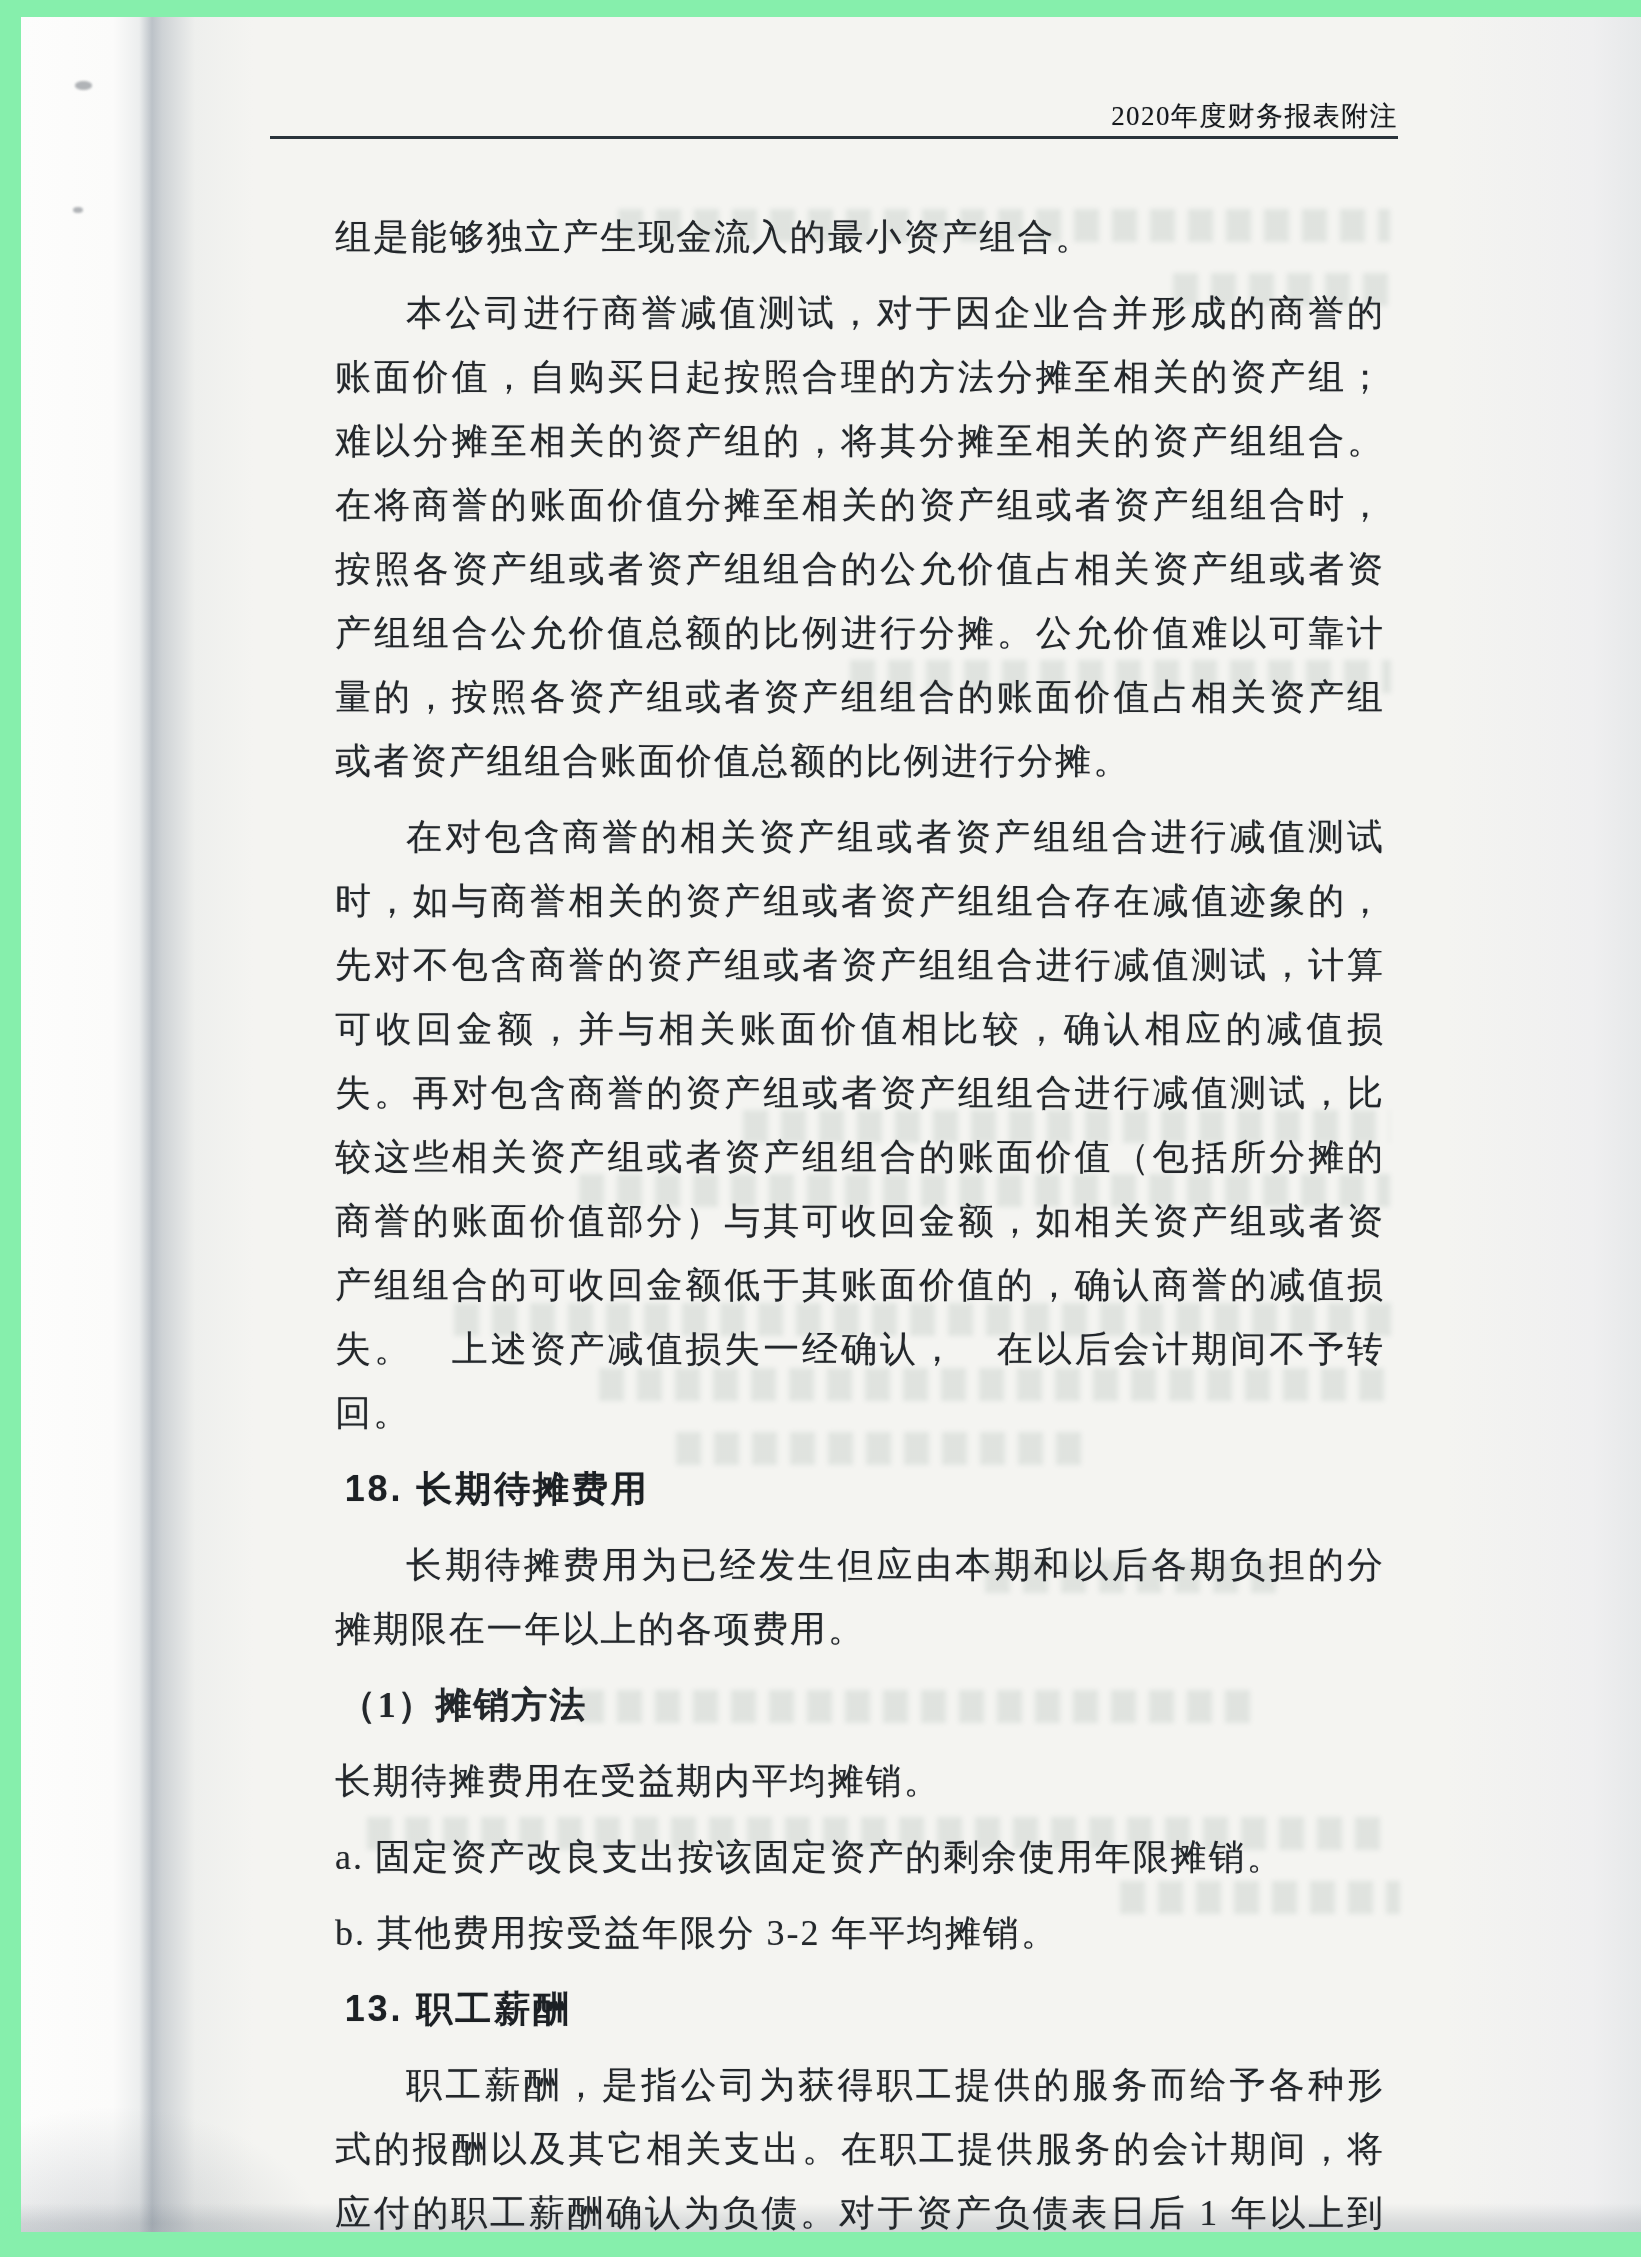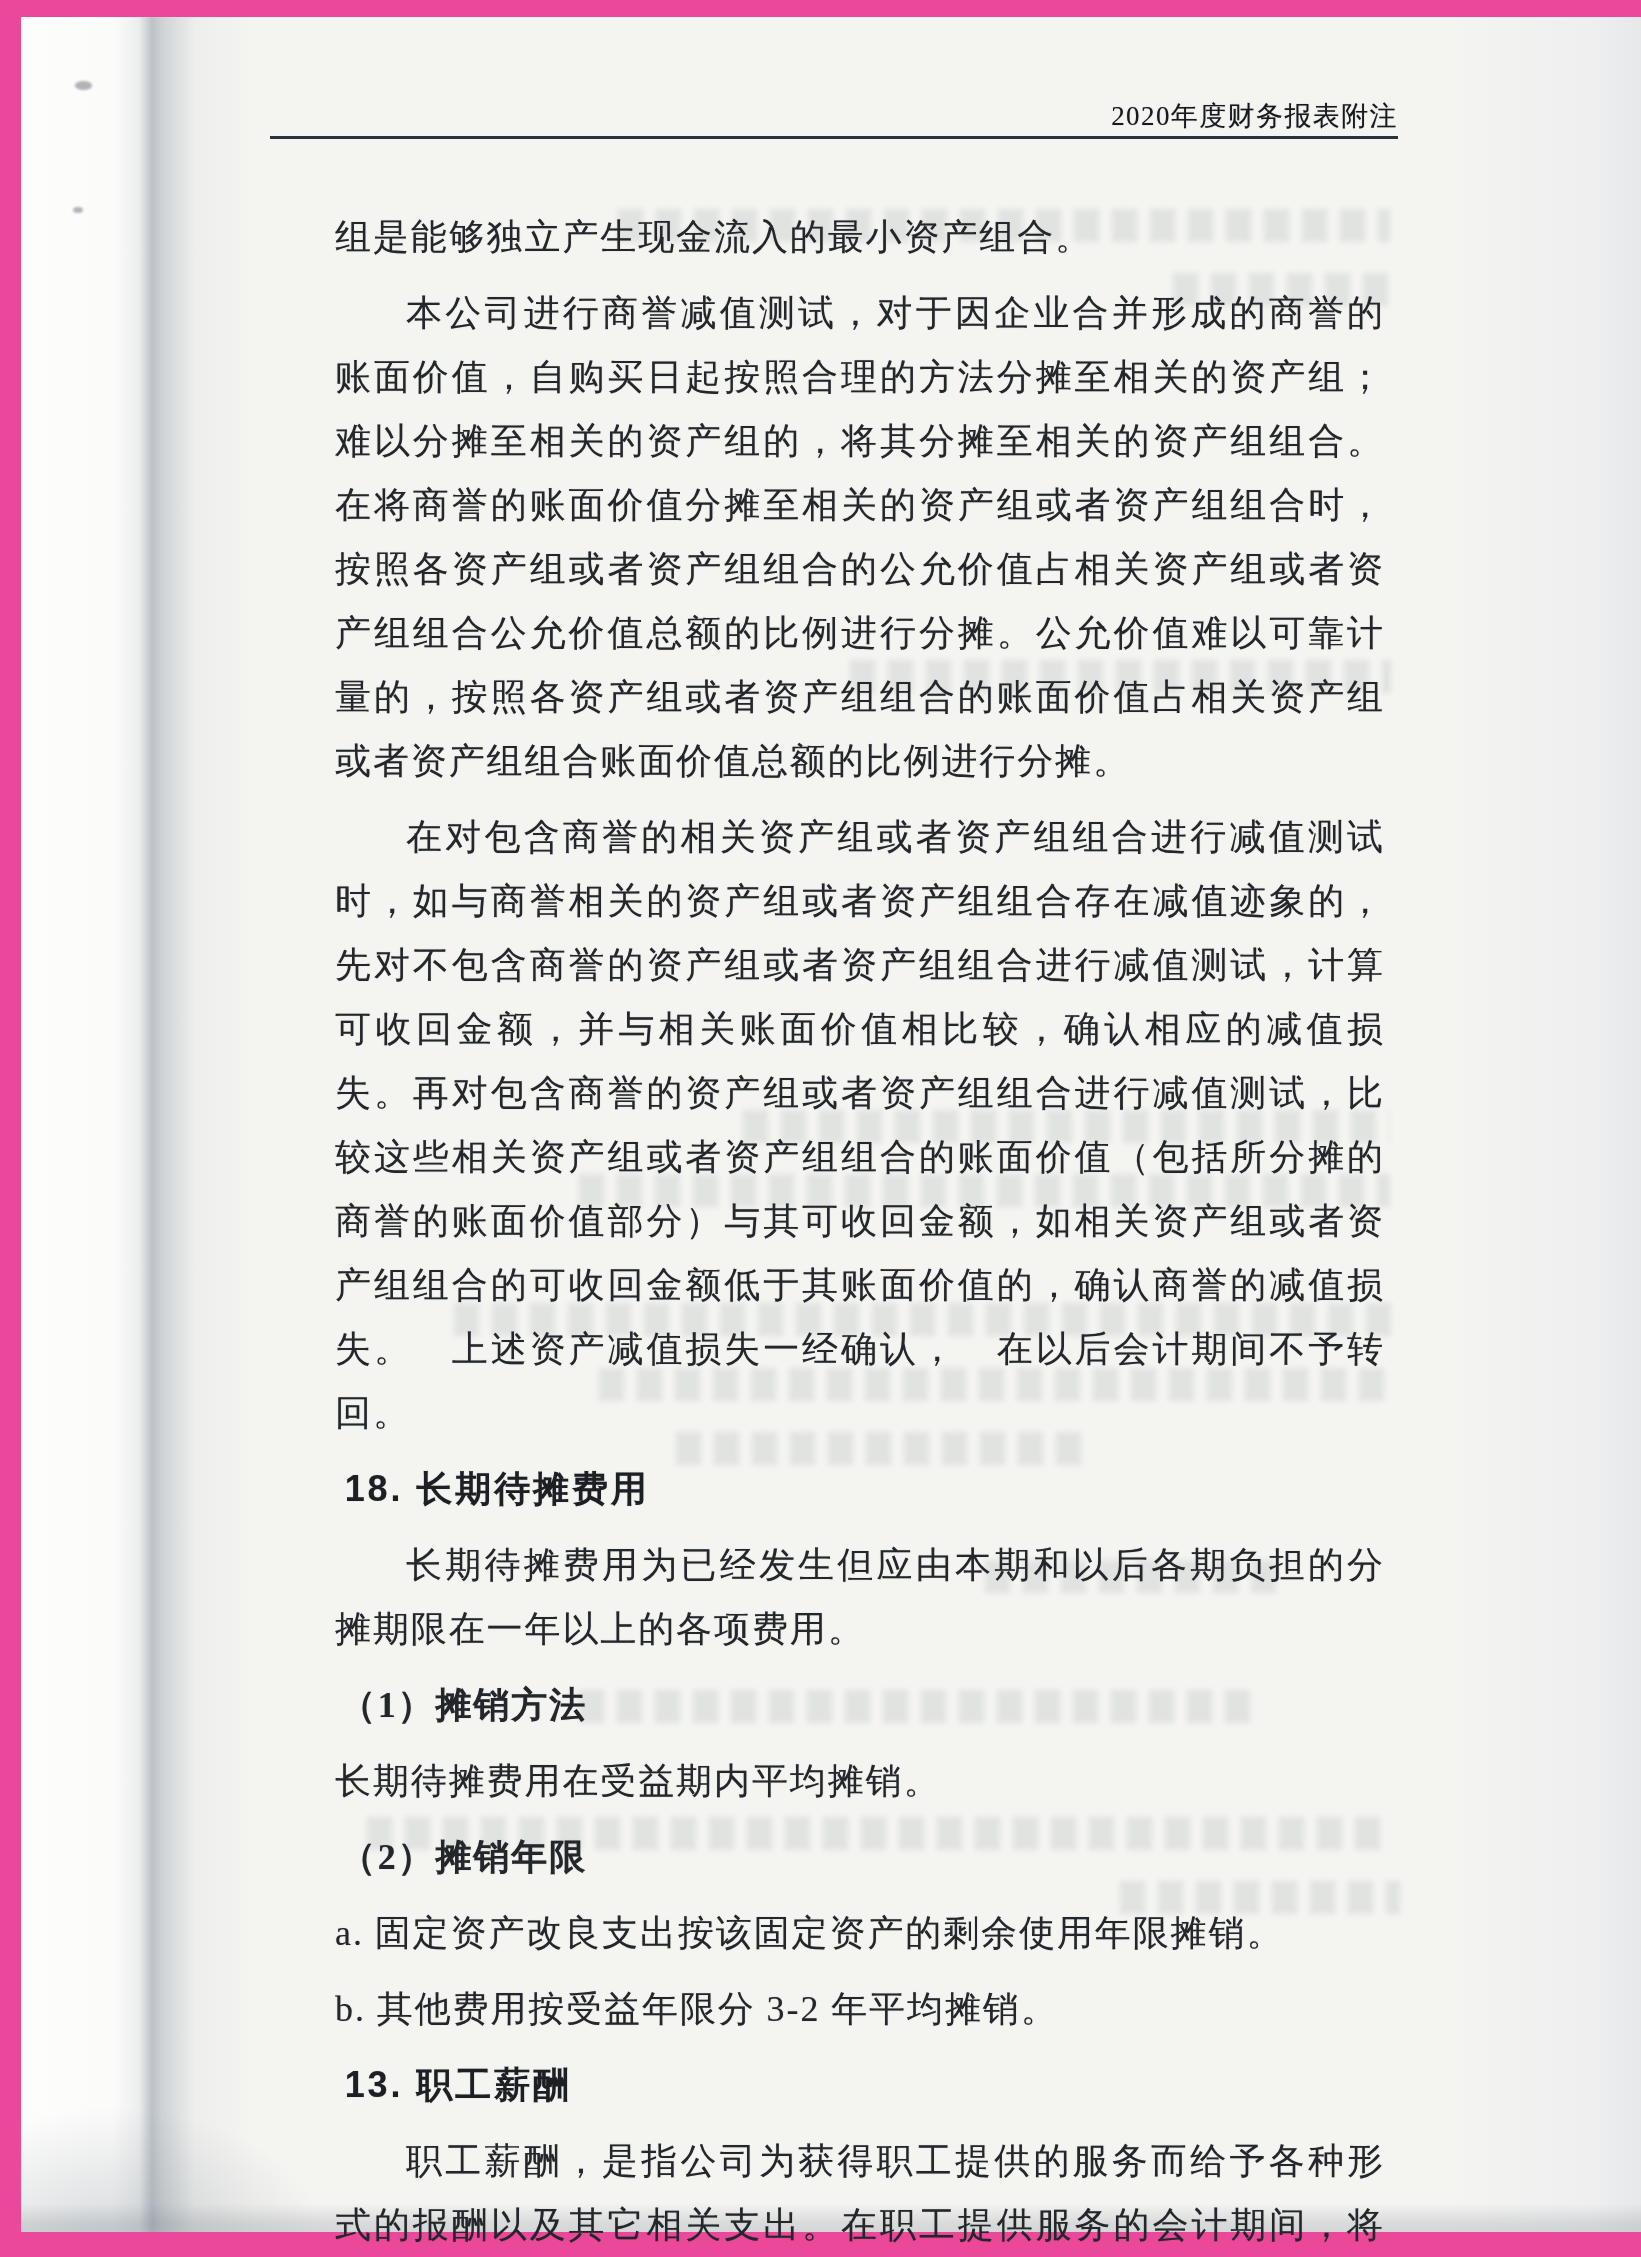--- a/index.html
+++ b/index.html
@@ -1,19 +1,19 @@
 <!DOCTYPE html>
 <html><head>
 <meta charset="utf-8">
 <style>
   html,body{margin:0;padding:0;}
   .scan{
     position:relative;
     width:1641px;height:2257px;
-    background:#ec4899;
+    background:#86efac;
     overflow:hidden;
     font-family:"Liberation Serif","DejaVu Serif",serif;
   }
   .paper{
     position:absolute;
     left:21px;top:17.4px;
     width:1620px;height:2215px;
     background:
       linear-gradient(90deg,
         #fdfdfc 0px,#fbfbfa 92px,
@@ -111,21 +111,20 @@
   <div class="ghost" style="top:1881px;left:1120px;width:280px;"></div>
 
   <div class="content">
     <p class="plain">组是能够独立产生现金流入的最小资产组合。</p>
     <p class="indent">本公司进行商誉减值测试，对于因企业合并形成的商誉的账面价值，自购买日起按照合理的方法分摊至相关的资产组；难以分摊至相关的资产组的，将其分摊至相关的资产组组合。在将商誉的账面价值分摊至相关的资产组或者资产组组合时，按照各资产组或者资产组组合的公允价值占相关资产组或者资产组组合公允价值总额的比例进行分摊。公允价值难以可靠计量的，按照各资产组或者资产组组合的账面价值占相关资产组或者资产组组合账面价值总额的比例进行分摊。</p>
     <p class="indent">在对包含商誉的相关资产组或者资产组组合进行减值测试时，如与商誉相关的资产组或者资产组组合存在减值迹象的，先对不包含商誉的资产组或者资产组组合进行减值测试，计算可收回金额，并与相关账面价值相比较，确认相应的减值损失。再对包含商誉的资产组或者资产组组合进行减值测试，比较这些相关资产组或者资产组组合的账面价值（包括所分摊的商誉的账面价值部分）与其可收回金额，如相关资产组或者资产组组合的可收回金额低于其账面价值的，确认商誉的减值损失。　上述资产减值损失一经确认，　在以后会计期间不予转回。</p>
     <p class="heading">18. 长期待摊费用</p>
     <p class="indent">长期待摊费用为已经发生但应由本期和以后各期负担的分摊期限在一年以上的各项费用。</p>
     <p class="paren">（1）摊销方法</p>
     <p class="plain">长期待摊费用在受益期内平均摊销。</p>
-    <p class="paren">（2）摊销年限</p>
     <p class="plain">a. 固定资产改良支出按该固定资产的剩余使用年限摊销。</p>
     <p class="plain">b. 其他费用按受益年限分 3-2 年平均摊销。</p>
     <p class="heading">13. 职工薪酬</p>
     <p class="indent">职工薪酬，是指公司为获得职工提供的服务而给予各种形式的报酬以及其它相关支出。在职工提供服务的会计期间，将应付的职工薪酬确认为负债。对于资产负债表日后 1 年以上到期的，如果折现的影响金额重大，则以其现值列示。</p>
 
   </div>
 
 </div>
 
 

